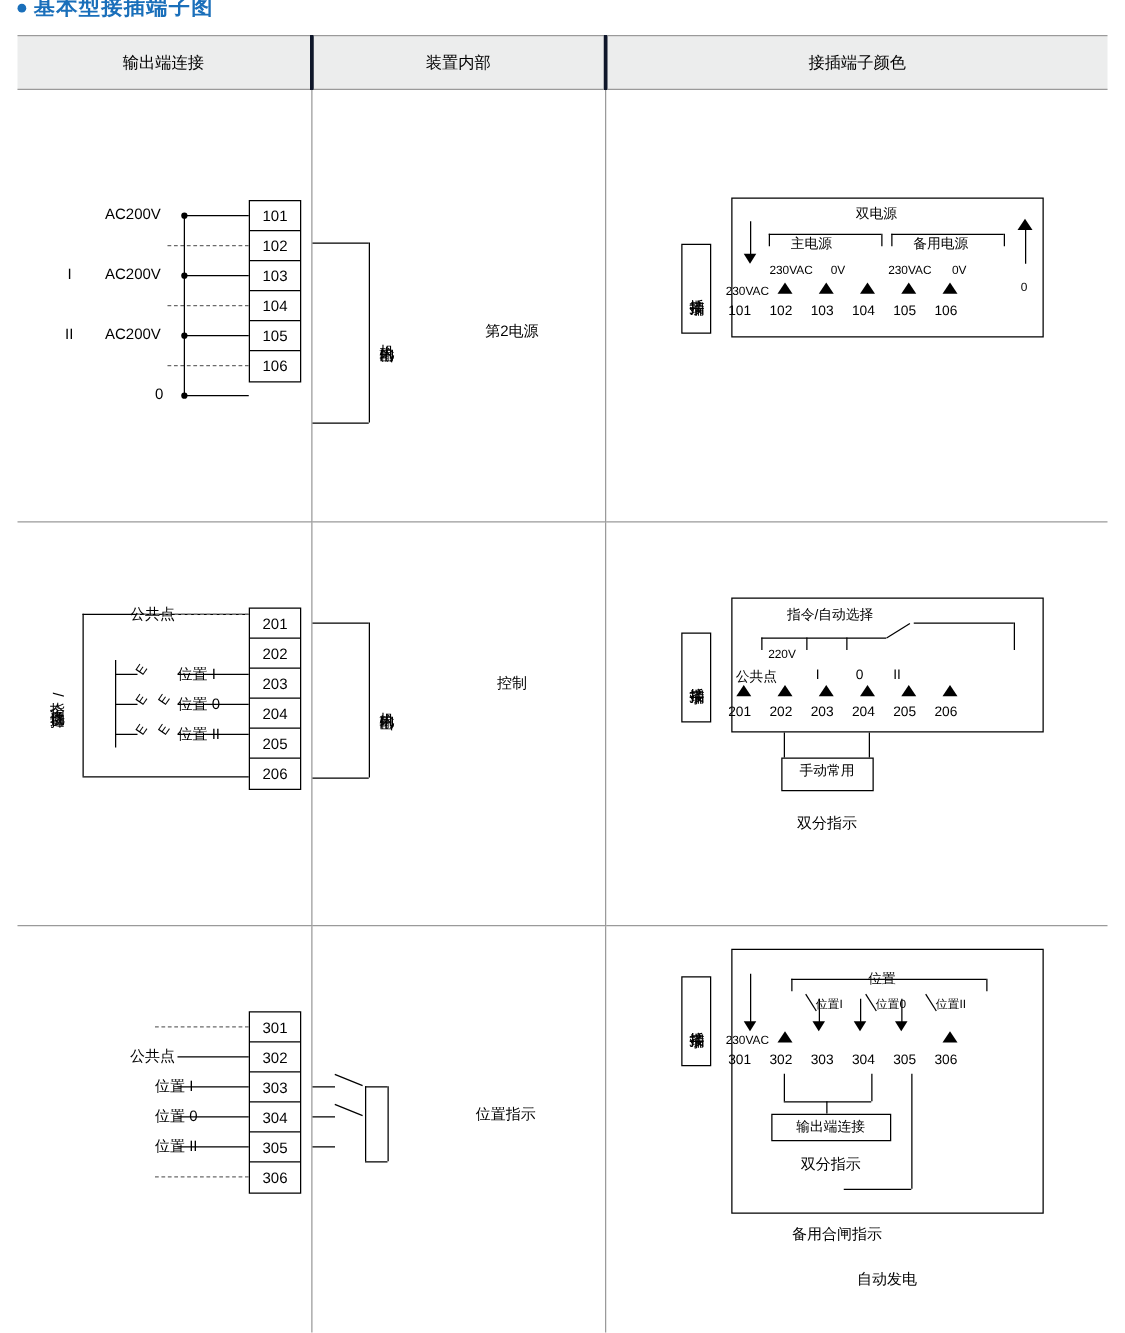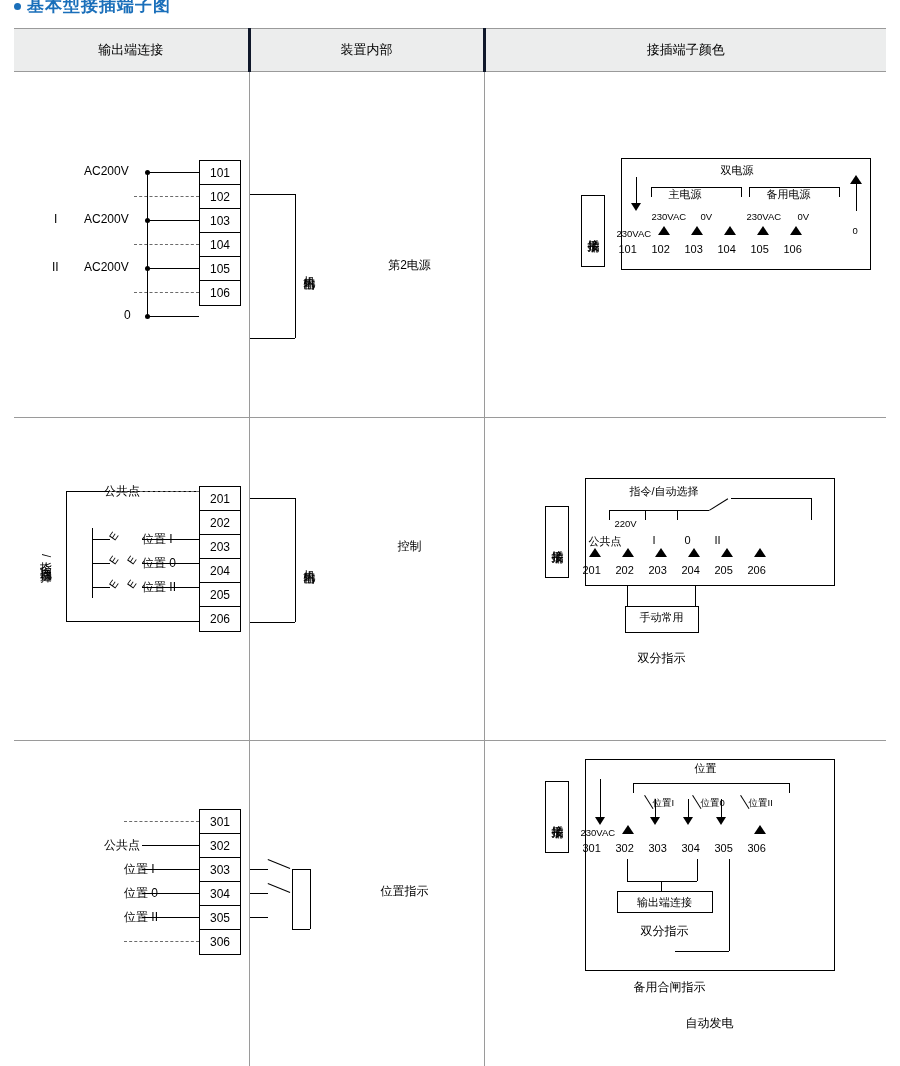--- a/index.html
+++ b/index.html
@@ -244,21 +244,21 @@
           <div class="rowbox" style="height:300px;margin-top:45px;">
 
             <div class="vsolid" style="left:45px; top:77px; height:144px;"></div>
             <div class="solid" style="left:0px; top:77px; width:45px;"></div>
             <div class="solid" style="left:0px; top:221px; width:45px;"></div>
             <div class="vtext" style="left:52px; top:112px; height:78px;">机内输出</div>
             <div class="plainlbl" style="left:115px; top:140px; width:90px;">第2电源</div>
           </div>
         </td>
         <td>
-          <div class="rowbox" style="height:300px;margin-left:36px;">
+          <div class="rowbox" style="height:300px;">
             <div class="vtext boxed" style="left:60px; top:100px; height:72px; width:24px;">接插端子</div>
             <div class="box" style="left:100px; top:63px; width:250px; height:112px;"></div>
 
             <div class="sm" style="left:200px; top:68px;">双电源</div>
 
             <div class="solid" style="left:130px; top:92px; width:90px;"></div>
             <div class="vsolid" style="left:130px; top:92px; height:10px;"></div>
             <div class="vsolid" style="left:220px; top:92px; height:10px;"></div>
             <div class="sm" style="left:148px; top:92px;">主电源</div>
 
@@ -431,21 +431,21 @@
             <div class="solid" style="left:42px; top:128px; width:18px;"></div>
 
             <div class="plainlbl" style="left:105px; top:142px; width:100px;">位置指示</div>
           </div>
         </td>
         <td>
           <div class="rowbox" style="height:330px;">
             <div class="vtext boxed" style="left:60px; top:40px; height:72px; width:24px;">接插端子</div>
             <div class="box" style="left:100px; top:18px; width:250px; height:212px;"></div>
 
-            <div class="sm" style="left:210px; top:20px;">位置</div>
+            <div class="sm" style="left:210px; top:34px;">位置</div>
 
             <div class="solid" style="left:148px; top:42px; width:156px;"></div>
             <div class="vsolid" style="left:148px; top:42px; height:10px;"></div>
             <div class="vsolid" style="left:304px; top:42px; height:10px;"></div>
 
             <div class="xsm" style="left:168px; top:56px;">位置I</div>
             <div class="xsm" style="left:216px; top:56px;">位置0</div>
             <div class="xsm" style="left:264px; top:56px;">位置II</div>
 
             <div class="solid" style="left:160px; top:54px; width:16px; transform:rotate(58deg); transform-origin:left top;"></div>

